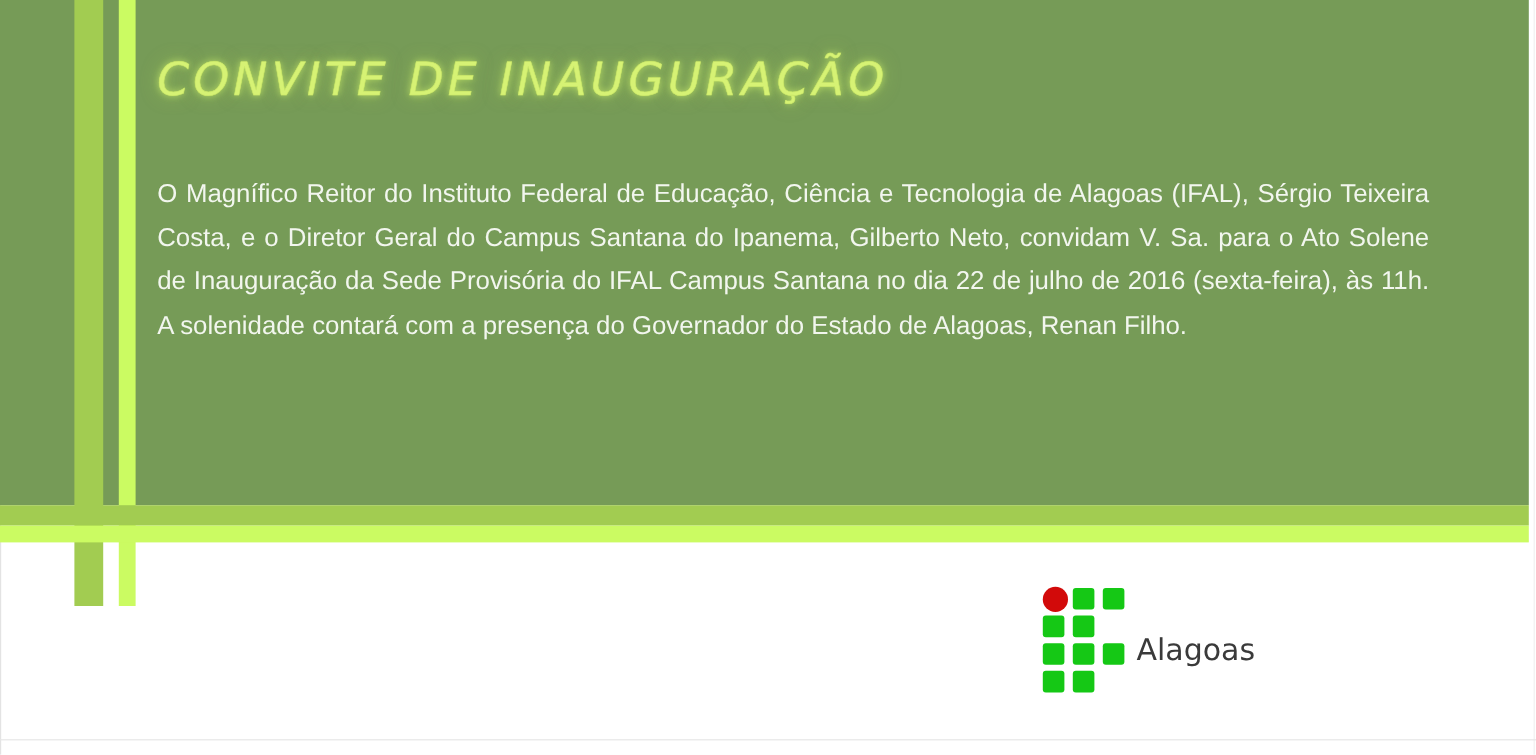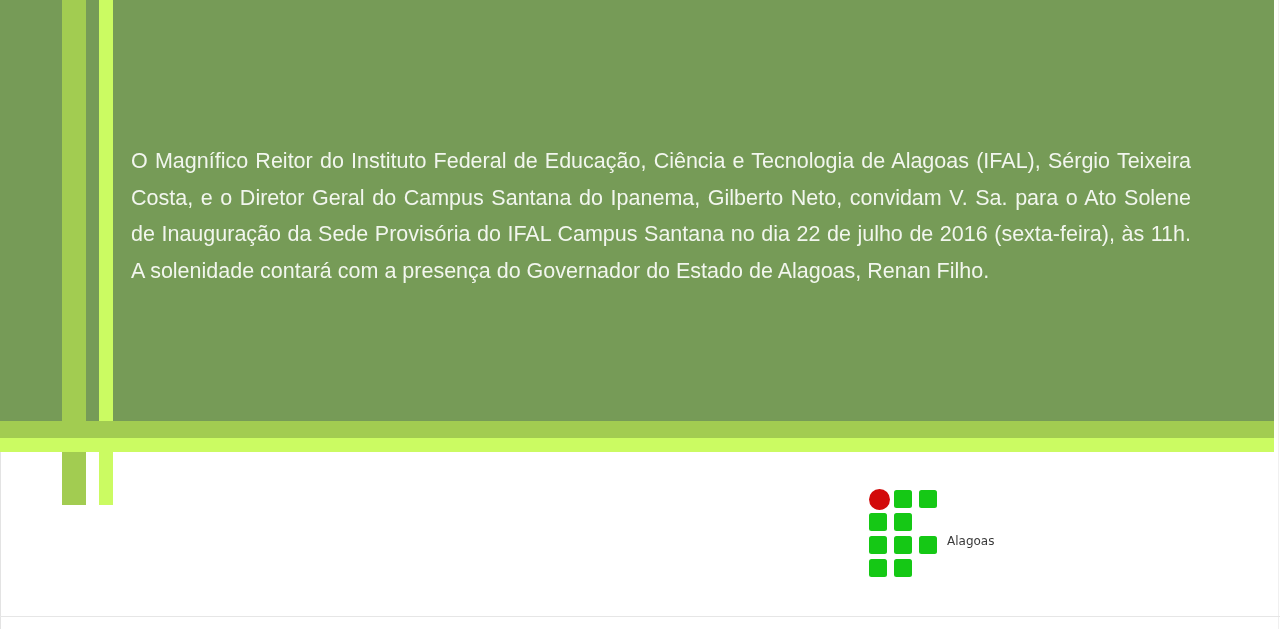--- a/index.html
+++ b/index.html
@@ -156,21 +156,21 @@
     font-family: "DejaVu Sans", sans-serif;
     font-size: 26.5px;
     font-weight: 400;
     letter-spacing: 0.4px;
     color: #231f20;
     line-height: 30px;
     white-space: nowrap;
   }
   #logo-sub {
     font-family: "DejaVu Sans", sans-serif;
-    font-size: 12px;
+    font-size: 25px;
     font-weight: 400;
     color: #3a3a3a;
     line-height: 25px;
     margin-top: 1px;
     white-space: nowrap;
   }
 </style>
 </head>
 <body>
 
@@ -181,20 +181,21 @@
   <div id="frame-edge-bottom"></div>
 
   <div id="green-panel"></div>
 
   <div class="vstripe" id="vstripe-mid"></div>
   <div class="vstripe" id="vstripe-bright"></div>
 
   <div id="hband-mid"></div>
   <div id="hband-bright"></div>
 
+  <div id="title">CONVITE DE INAUGURAÇÃO</div>
 
   <div id="body-text">O Magnífico Reitor do Instituto Federal de Educação, Ciência e Tecnologia de Alagoas (IFAL), Sérgio Teixeira Costa, e o Diretor Geral do Campus Santana do Ipanema, Gilberto Neto, convidam V. Sa. para o Ato Solene de Inauguração da Sede Provisória do IFAL Campus Santana no dia 22 de julho de 2016 (sexta-feira), às 11h. A solenidade contará com a presença do Governador do Estado de Alagoas, Renan Filho.</div>
 
   <div id="logo">
 
     <div id="logo-mark">
 
       <div class="lg-dot" style="left:0px;  top:0px;"></div>
       <div class="lg-cell" style="left:25px; top:1px;"></div>
       <div class="lg-cell" style="left:50px; top:1px;"></div>

